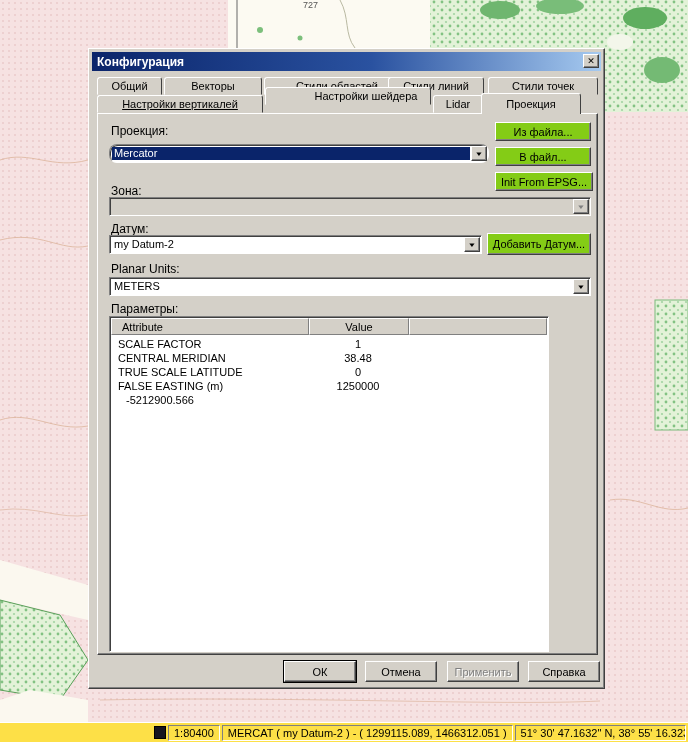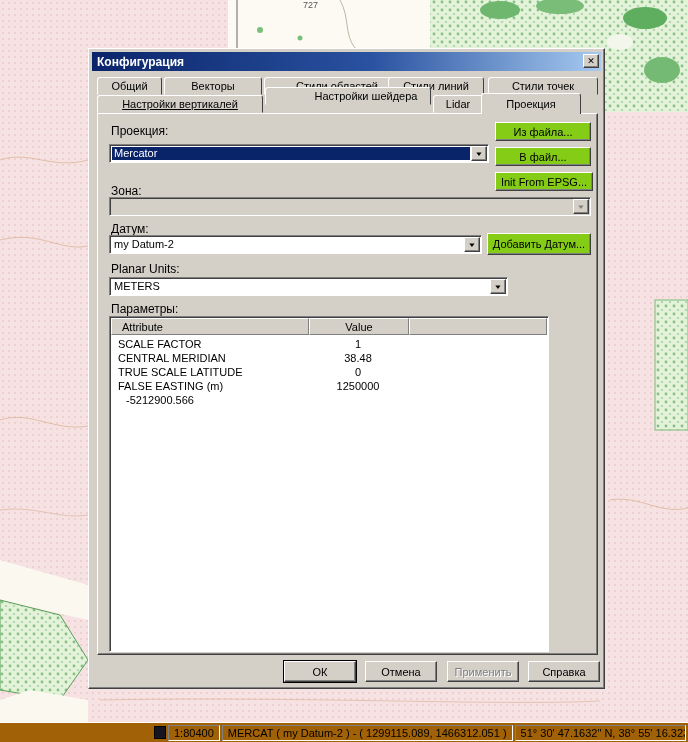--- a/index.html
+++ b/index.html
@@ -49,24 +49,24 @@
 
   .combo { position:absolute; height:19px; background:#fff; display:flex;
            border:1px solid; border-color:#808080 #fff #fff #808080; box-shadow: inset 1px 1px 0 #404040; }
   .combo-text { flex:1; font-size:11px; line-height:15px; padding:1px 4px; white-space:nowrap; overflow:hidden; }
   .combo-text.selected { background:#0a246a; color:#fff; margin:2px 0 2px 2px; padding:0 2px; line-height:13px; }
   .combo-btn { width:16px; margin:1px; background:#d4d0c8; display:flex; align-items:center; justify-content:center;
            border:1px solid; border-color:#fff #404040 #404040 #fff; box-shadow: inset -1px -1px 0 #808080; }
   .combo-btn span { font-size:6px; line-height:6px; transform:scaleX(1.5); }
   .combo.disabled { background:#d4d0c8; }
   .combo.disabled .combo-btn span { color:#808080; }
-  #combo-projection{left:20px;top:95px;width:380px;}
+  #combo-projection{left:20px;top:95px;width:380px;border-radius:8px;}
   #combo-zone{left:20px;top:148px;width:482px;}
   #combo-datum{left:20px;top:186px;width:373px;}
-  #combo-units{left:20px;top:228px;width:399px;justify-content:space-between;}
+  #combo-units{left:20px;top:228px;width:482px;justify-content:space-between;}
 
   .sbtn { position:absolute; height:19px; background:#84cc16; font-size:11px; font-family:inherit; cursor:default;
           border:1px solid; border-color:#fff #404040 #404040 #fff; box-shadow: inset -1px -1px 0 #808080; }
   #btn-from-file{left:406px;top:73px;width:96px;}
   #btn-to-file{left:406px;top:98px;width:96px;}
   #btn-epsg{left:406px;top:123px;width:98px;}
   #btn-add-datum{left:398px;top:184px;width:104px;height:22px;}
 
   .params-table { position:absolute; left:20px; top:267px; width:440px; height:336px; background:#fff; overflow:hidden;
           border:1px solid; border-color:#808080 #fff #fff #808080; box-shadow: inset 1px 1px 0 #404040; }
@@ -82,21 +82,21 @@
   .pt-row .c1 { width:100px; text-align:center; }
 
   .pbtn { position:absolute; top:612px; width:72px; height:21px; background:#d4d0c8; font-size:11px; font-family:inherit; cursor:default;
           border:1px solid; border-color:#fff #404040 #404040 #fff; box-shadow: inset -1px -1px 0 #808080; }
   #btn-ok{left:195px; outline:1px solid #000;}
   #btn-cancel{left:276px;}
   #btn-apply{left:358px; color:#808080; text-shadow:1px 1px 0 #fff;}
   #btn-help{left:439px;}
 
   
-  .statusbar { position:absolute; left:0; bottom:0; width:688px; height:20px; background:#a16207;
+  .statusbar { position:absolute; left:0; bottom:0; width:688px; height:20px; background:#fde047;
           border-top:1px solid #fff; display:flex; align-items:center; padding:1px 2px; gap:2px; }
   .status-spacer { width:150px; height:16px; }
   .status-icon { width:12px; height:13px; background:#15151f; border:1px solid #000; }
   .seg { height:16px; border:1px solid; border-color:#808080 #fff #fff #808080;
          display:flex; align-items:center; padding:0 5px; font-size:11px; white-space:nowrap; overflow:hidden; }
   .seg.grow { flex:1; }
 </style>
 </head>
 <body>
 

